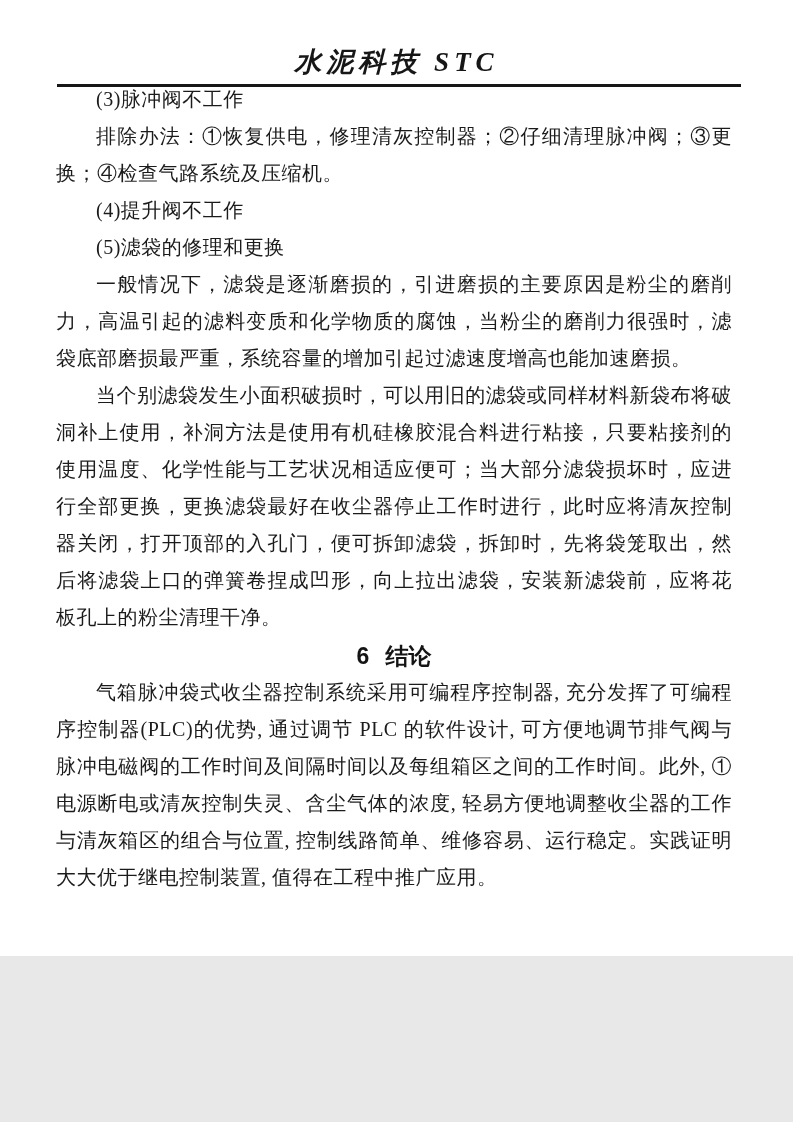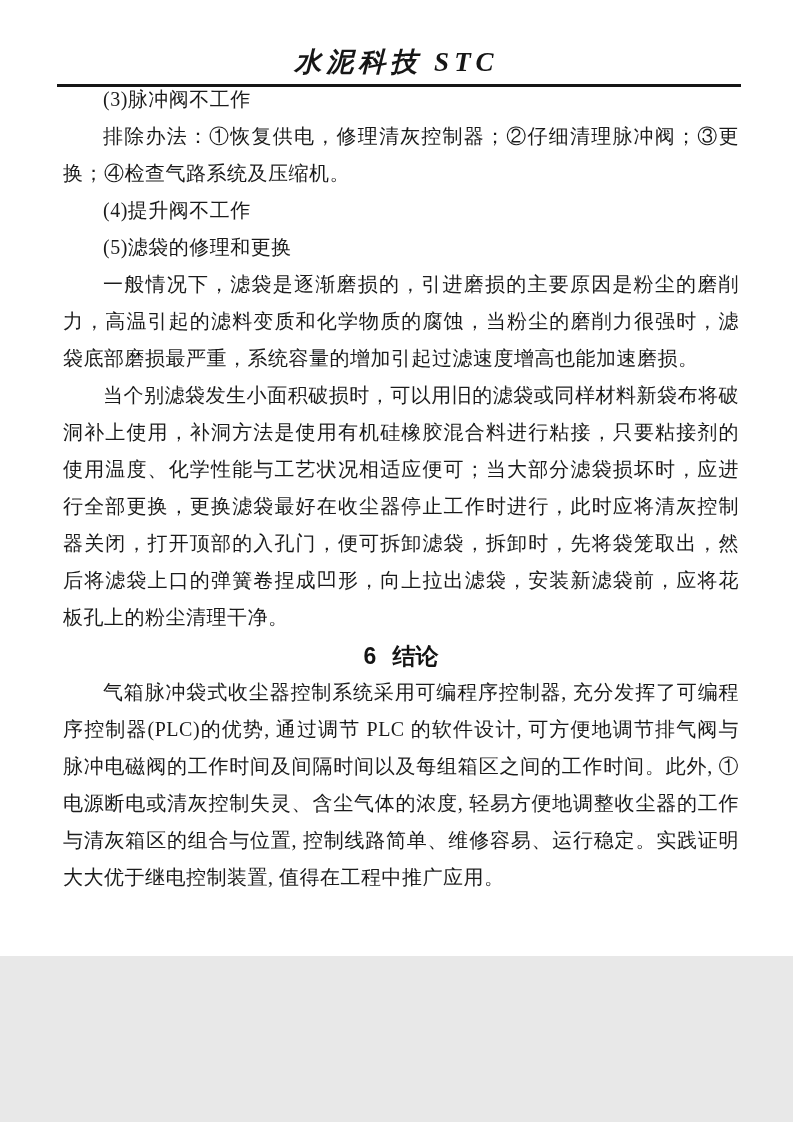--- a/index.html
+++ b/index.html
@@ -33,21 +33,21 @@
     left: 57px;
     width: 684px;
     height: 3px;
     background: #161616;
   }
 
   
   .content {
     position: absolute;
     top: 81px;
-    left: 63px;
+    left: 56px;
     width: 676px;
   }
   .body-para {
     margin: 0;
     font-size: 20px;
     line-height: 37px;
     text-align: justify;
     text-indent: 2em;
     letter-spacing: 0.5px;
   }

